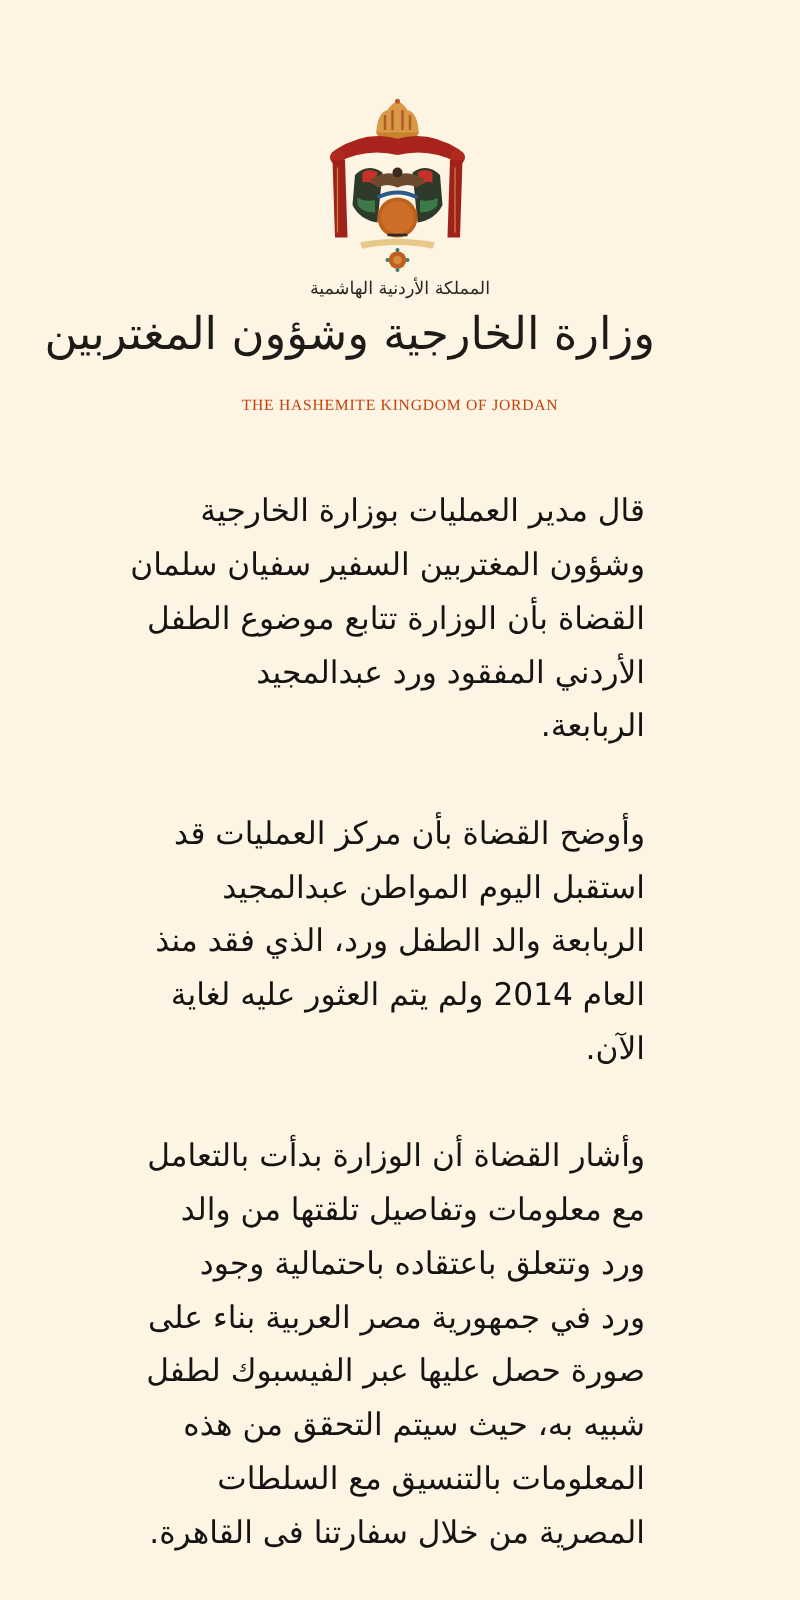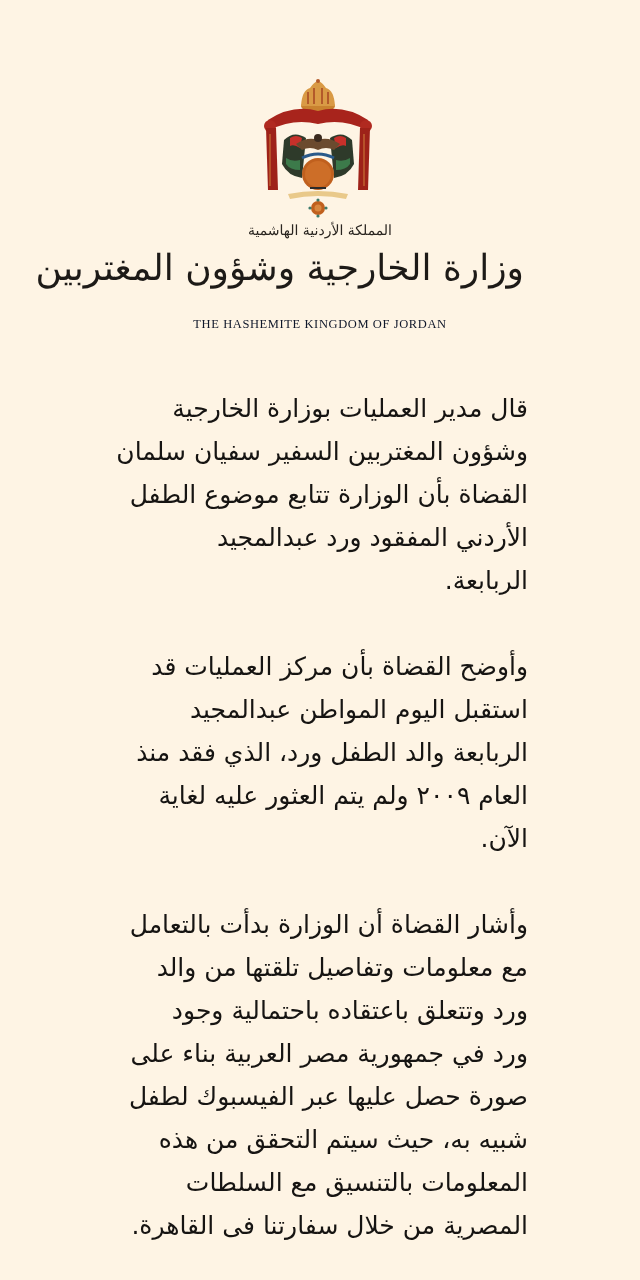--- a/index.html
+++ b/index.html
@@ -56,21 +56,21 @@
     }
     .kingdom-en {
       position: absolute;
       top: 317px;
       left: 0;
       width: 640px;
       text-align: center;
       font-family: "Liberation Serif", serif;
       font-size: 12.5px;
       letter-spacing: 0.6px;
-      color: #0f172a;
+      color: #c2410c;
     }
     .ministry-en {
       position: absolute;
       top: 336px;
       left: 0;
       width: 640px;
       text-align: center;
       font-family: "Liberation Serif", serif;
       font-size: 12.5px;
       font-weight: bold;
@@ -83,21 +83,21 @@
       top: 387px;
       width: 428px;
       direction: rtl;
       text-align: right;
       font-family: "DejaVu Sans", sans-serif;
       font-size: 25px;
       line-height: 43px;
       color: #161412;
     }
     .para {
-      margin: 0 0 43px 0;
+      margin: 0 12px 43px 0;
       white-space: pre-line;
     }
   </style>
 </head>
 <body>
 
 <div class="header">
   <svg class="emblem" viewBox="0 0 120 140" xmlns="http://www.w3.org/2000/svg">
 
     <ellipse cx="60" cy="28" rx="17" ry="6" fill="#c9822f"></ellipse>
@@ -145,21 +145,21 @@
 
 <div class="article">
   <p class="para">قال مدير العمليات بوزارة الخارجية
 وشؤون المغتربين السفير سفيان سلمان
 القضاة بأن الوزارة تتابع موضوع الطفل
 الأردني المفقود ورد عبدالمجيد
 الربابعة.</p>
   <p class="para">وأوضح القضاة بأن مركز العمليات قد
 استقبل اليوم المواطن عبدالمجيد
 الربابعة والد الطفل ورد، الذي فقد منذ
-العام ٢٠٠٩ ولم يتم العثور عليه لغاية
+العام 2014 ولم يتم العثور عليه لغاية
 الآن.</p>
   <p class="para">وأشار القضاة أن الوزارة بدأت بالتعامل
 مع معلومات وتفاصيل تلقتها من والد
 ورد وتتعلق باعتقاده باحتمالية وجود
 ورد في جمهورية مصر العربية بناء على
 صورة حصل عليها عبر الفيسبوك لطفل
 شبيه به، حيث سيتم التحقق من هذه
 المعلومات بالتنسيق مع السلطات
 المصرية من خلال سفارتنا فى القاهرة.</p>
 </div>

